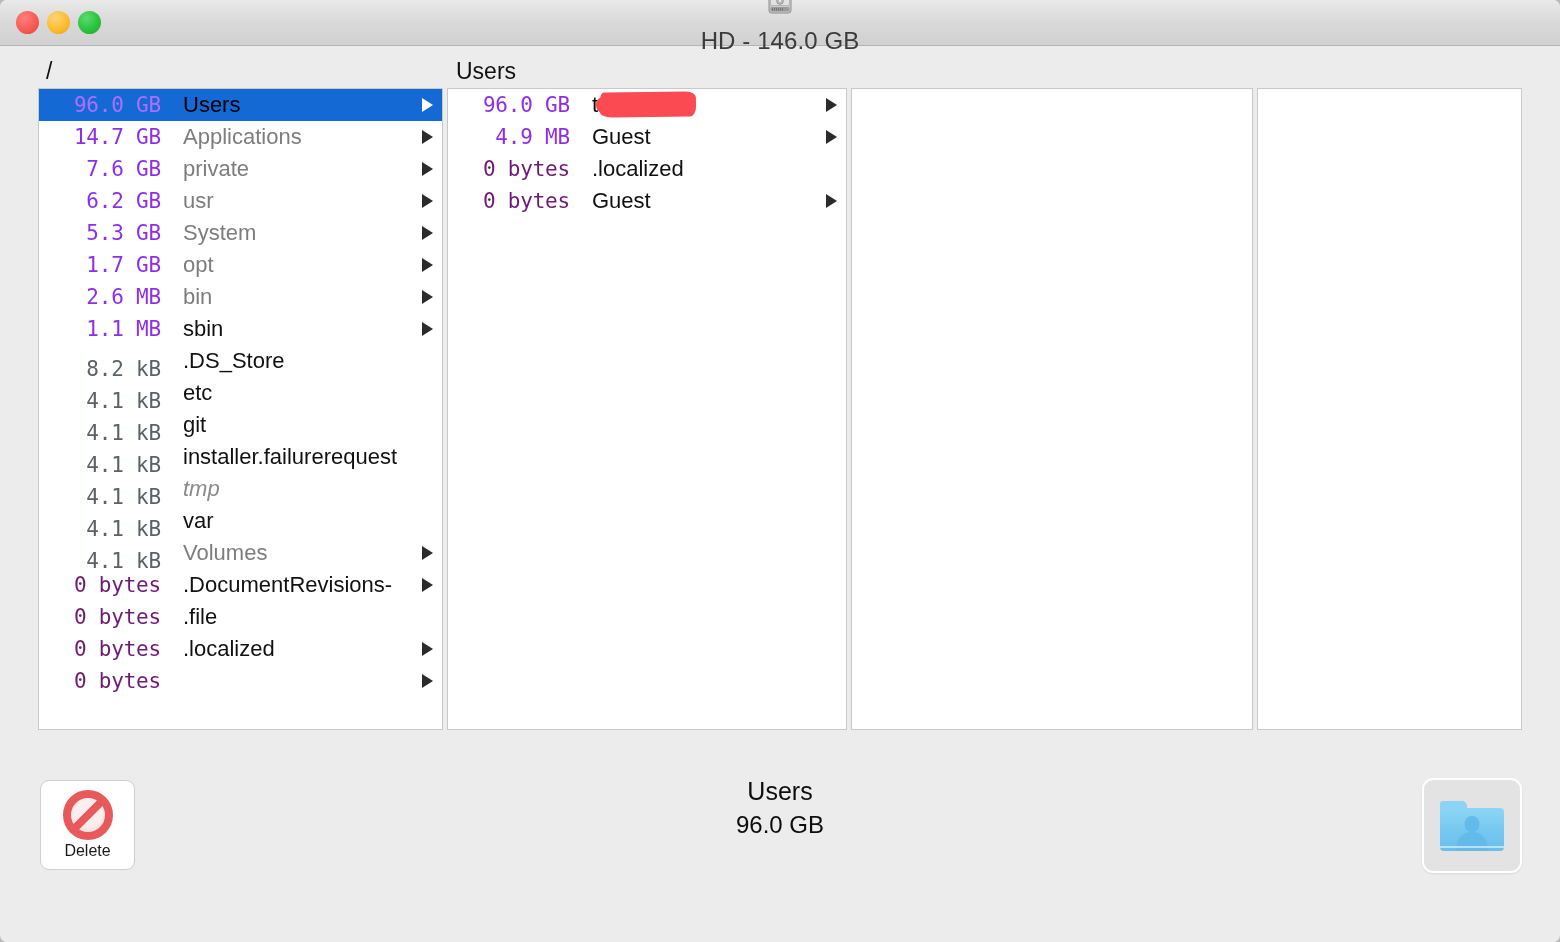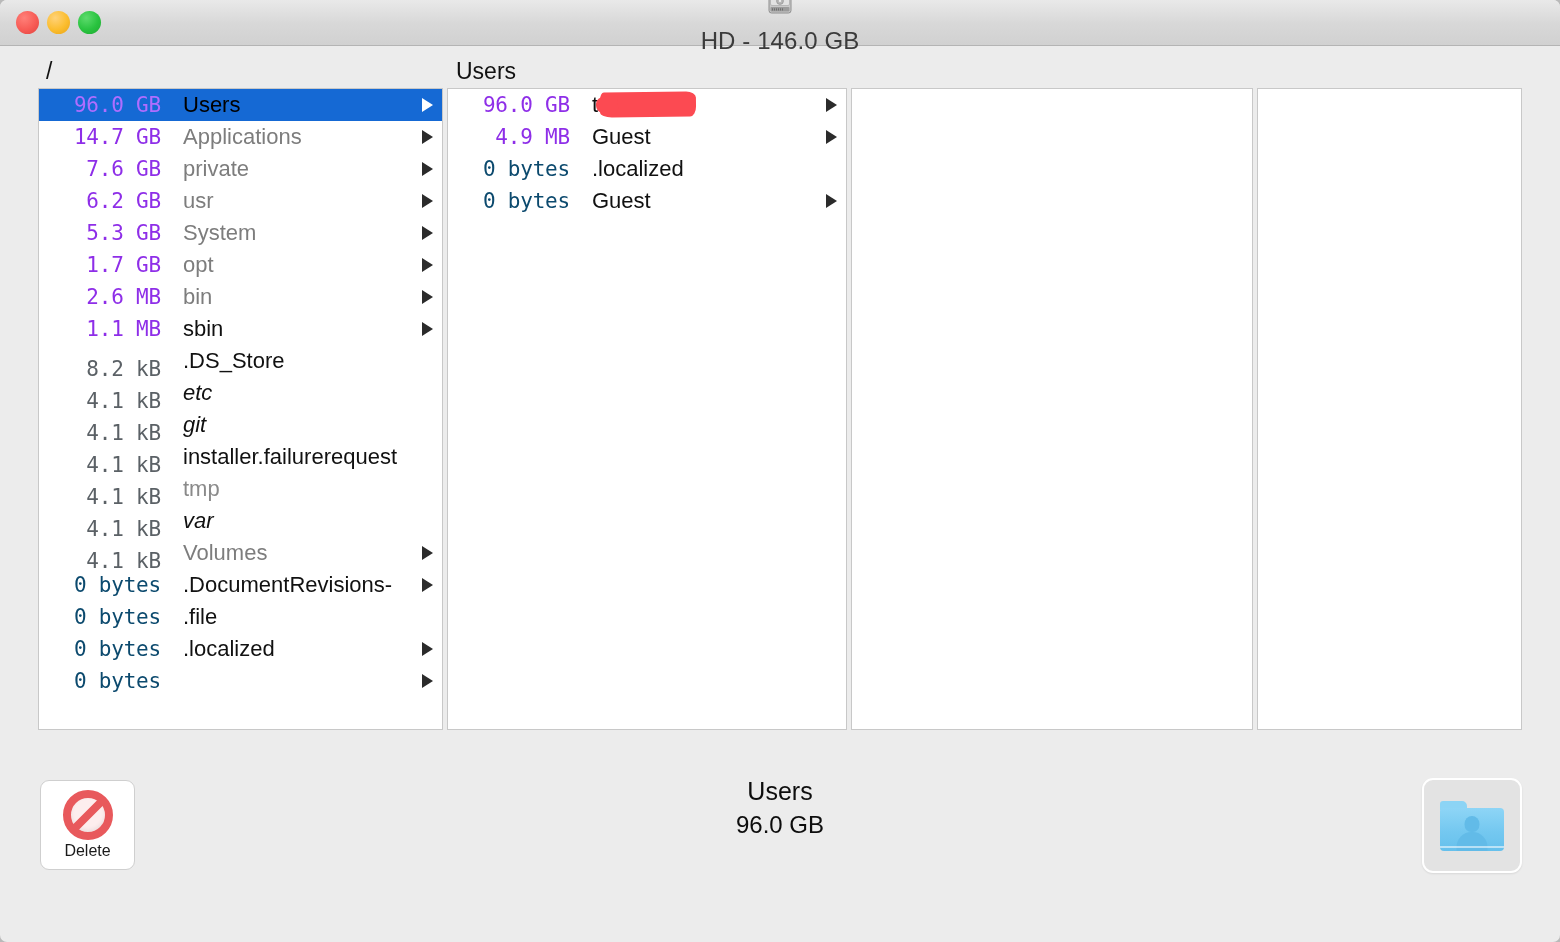--- a/index.html
+++ b/index.html
@@ -123,34 +123,34 @@
     font-size: 21px;
     text-align: right;
     flex: 0 0 auto;
     letter-spacing: -0.2px;
   }
   #pane0 .size { width: 122px; padding-right: 0; margin-left: 0; }
   #pane1 .size { width: 122px; }
 
   .size.purple { color: #8e2ee8; }
   .size.gray   { color: #5b6166; margin-top: 16px; }
-  .size.green  { color: #0c4a6e; }
+  .size.green  { color: #701a75; }
   .row.selected .size.purple { color: #b06dff; }
 
   .name {
     font-size: 22px;
     color: #111111;
     margin-left: 22px;
     flex: 1 1 auto;
     overflow: hidden;
     text-overflow: clip;
   }
   .name.dim    { color: #7d7d7d; }
-  .name.italic { font-style: italic; }
-  .name.dimital{ color: #8a8a8a; }
+  .name.italic { }
+  .name.dimital{ color: #8a8a8a; font-style: italic; }
   .row.selected .name { color: #000000; }
 
   .arrow {
     position: absolute;
     right: 9px;
     top: 50%;
     transform: translateY(-50%);
     width: 0; height: 0;
     border-left: 11px solid #2b2b2b;
     border-top: 7.5px solid transparent;

